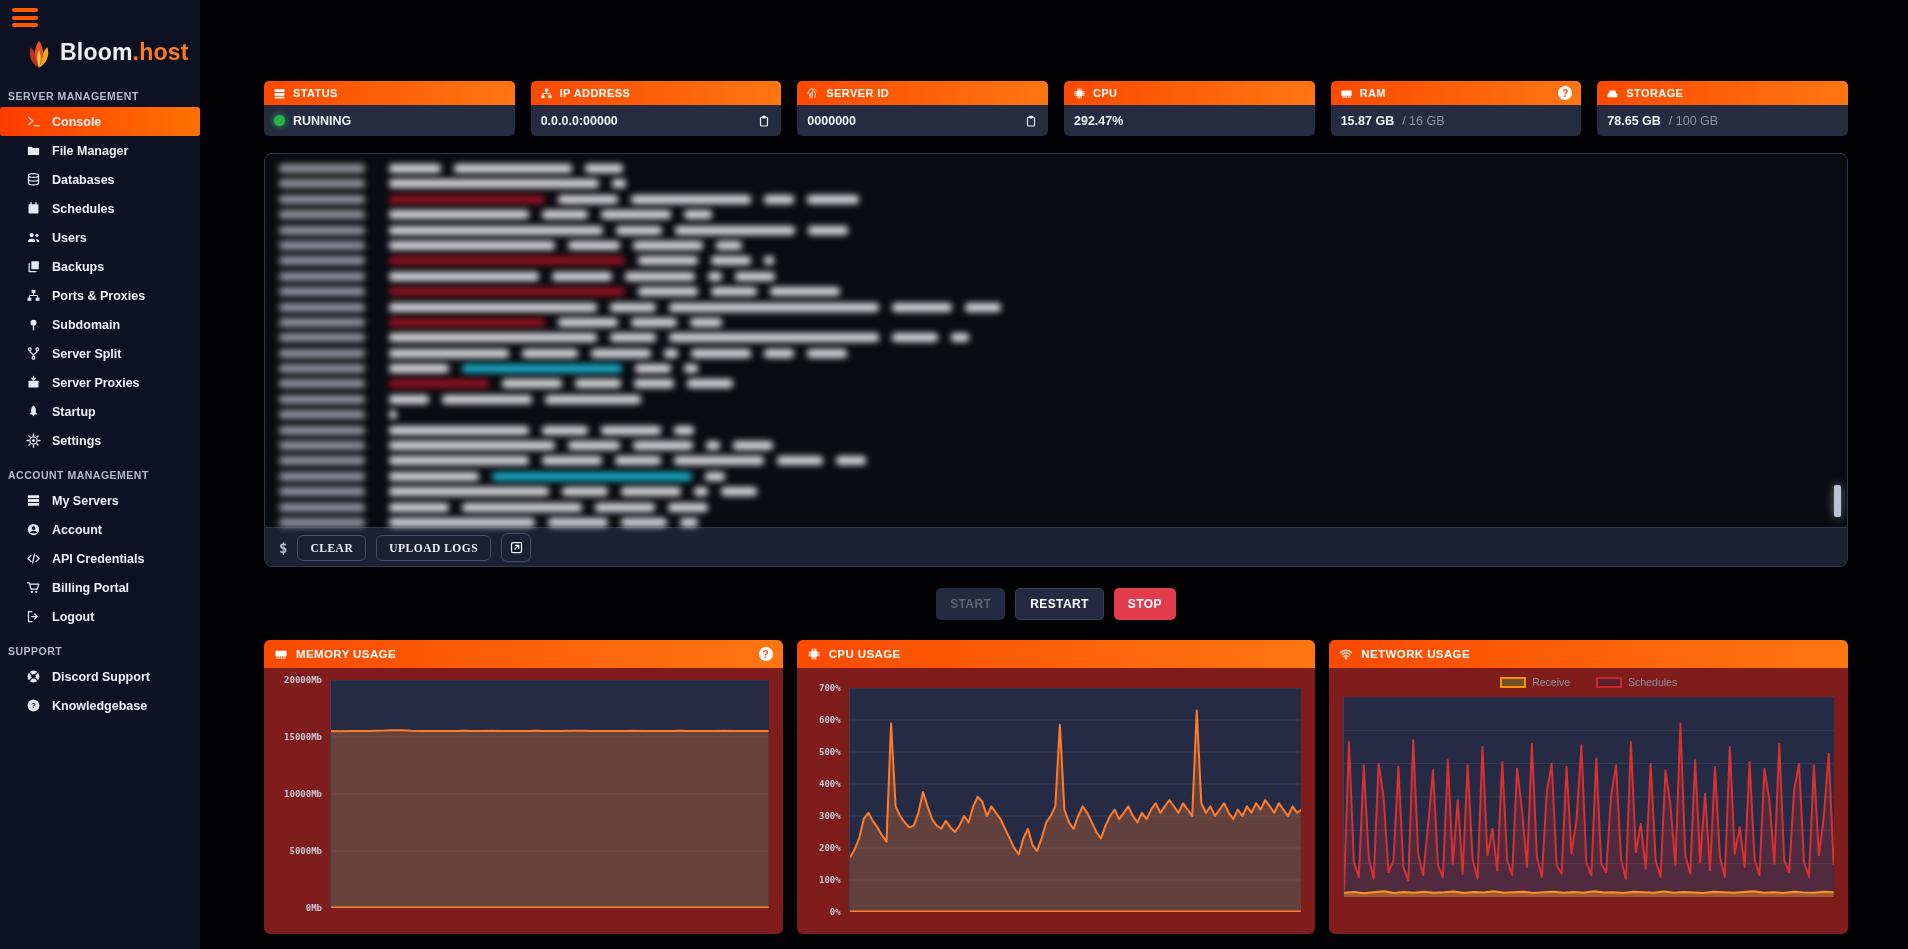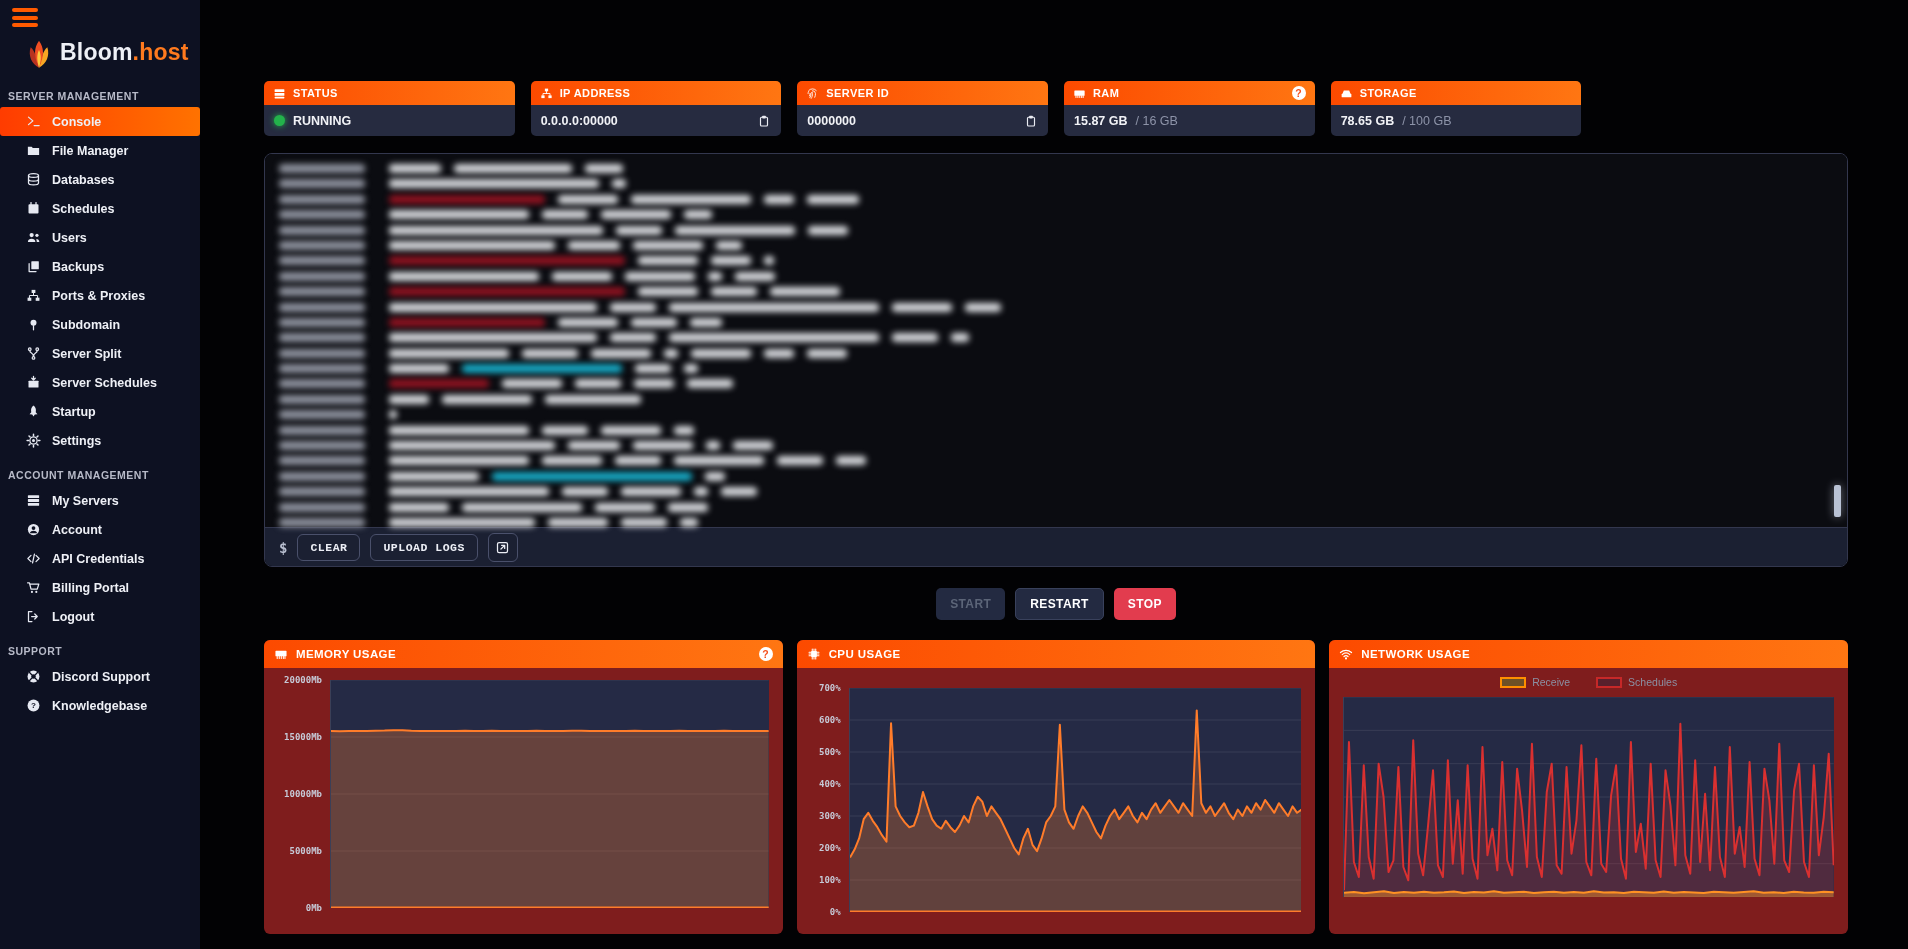--- a/index.html
+++ b/index.html
@@ -42,21 +42,21 @@
   .log-line .seg:first-child { margin-right:24px; }
   .seg-t { background:#8f939f; }
   .seg-w { background:#d6d8dc; }
   .seg-r { background:#8e1220; }
   .seg-c { background:#17a9c4; }
   .scroll-thumb { position:absolute; right:6px; bottom:10px; width:7px; height:32px; background:#b9c2d4; border-radius:2px; box-shadow:0 0 10px rgba(230,238,255,.45); cursor:grab; }
   .cmd-row { height:40px; background:#1b2032; border-top:1px solid #33374e; display:flex; align-items:center; padding:0 8px 0 14px; gap:10px; font-family:"DejaVu Sans Mono",monospace; }
   .prompt { color:#b9bfd0; font-size:14px; font-weight:bold; }
   .cmd-input { flex:1; background:transparent; border:none; outline:none; font-family:"DejaVu Sans Mono",monospace; font-size:13px; color:#cfd3e0; }
   .cmd-input::placeholder { color:#686d84; }
-  .ghost-btn { background:transparent; border:1px solid #4a506b; border-radius:6px; color:#eceef5; font-family:Liberation Mono, monospace; font-size:11.5px; font-weight:bold; letter-spacing:.5px; padding:6px 12px; cursor:pointer; }
+  .ghost-btn { background:transparent; border:1px solid #4a506b; border-radius:6px; color:#eceef5; font-family:Liberation Serif, serif; font-size:11.5px; font-weight:bold; letter-spacing:.5px; padding:6px 12px; cursor:pointer; }
   .ghost-btn.sq { width:30px; height:29px; padding:0; display:flex; align-items:center; justify-content:center; }
   .ghost-btn .icon { width:15px; height:15px; color:#eceef5; }
 
   
   .power { position:absolute; top:588px; left:0; right:0; display:flex; justify-content:center; gap:10px; }
   .pwr { border:none; border-radius:5px; font-family:"Liberation Sans",sans-serif; font-size:12px; font-weight:bold; letter-spacing:.4px; padding:8px 14px; cursor:pointer; }
   .pwr-start { background:#232a41; color:#5c6578; }
   .pwr-restart { background:#232a41; color:#fff; border:1px solid #39415c; }
   .pwr-stop { background:#e23c4e; color:#fff; }
 
@@ -186,21 +186,21 @@
           </span>
           <span>Server Split</span>
         </div>
         <div class="sb-item">
           <span class="icon">
             <svg viewBox="0 0 24 24" fill="none" stroke="currentColor" stroke-width="2" stroke-linecap="round" stroke-linejoin="round">
               <rect x="4" y="9" width="16" height="11" rx="1" fill="currentColor" stroke="none"></rect>
               <path d="M12 2v6m0 0l-2.8-2.8M12 8l2.8-2.8"></path>
             </svg>
           </span>
-          <span>Server Schedules</span>
+          <span>Server Proxies</span>
         </div>
         <div class="sb-item">
           <span class="icon">
             <svg viewBox="0 0 24 24" fill="none" stroke="currentColor" stroke-width="2" stroke-linecap="round" stroke-linejoin="round">
               <path d="M12 2.5c3.2 2 4.6 6.3 3.6 10.5l2.7 3.2-4.2.6L12 20l-2.1-3.2-4.2-.6 2.7-3.2C7.4 8.8 8.8 4.5 12 2.5z" fill="currentColor" stroke="none"></path>
             </svg>
           </span>
           <span>Startup</span>
         </div>
         <div class="sb-item">
@@ -338,20 +338,34 @@
           <span>SERVER ID</span>
         </div>
         <div class="card-body">
           <span>0000000</span>
           <span class="icon copy-btn">
             <svg viewBox="0 0 24 24" fill="none" stroke="currentColor" stroke-width="2" stroke-linecap="round" stroke-linejoin="round">
               <rect x="6" y="5.5" width="12" height="15" rx="1.8" fill="none"></rect>
               <rect x="9" y="3" width="6" height="4.5" rx="1" fill="currentColor" stroke="none"></rect>
             </svg>
           </span>
+        </div>
+      </div>
+      <div class="card">
+        <div class="card-head">
+          <span class="icon">
+            <svg viewBox="0 0 24 24" fill="none" stroke="currentColor" stroke-width="2" stroke-linecap="round" stroke-linejoin="round">
+              <rect x="7" y="7" width="10" height="10" rx="1" fill="currentColor" stroke="none"></rect>
+              <path d="M9 7V3.5M12 7V3.5M15 7V3.5M9 20.5V17M12 20.5V17M15 20.5V17M7 9H3.5M7 12H3.5M7 15H3.5M20.5 9H17M20.5 12H17M20.5 15H17" stroke-width="1.8"></path>
+            </svg>
+          </span>
+          <span>CPU</span>
+        </div>
+        <div class="card-body">
+          <span>292.47%</span>
         </div>
       </div>
       <div class="card">
         <div class="card-head">
           <span class="icon">
             <svg viewBox="0 0 24 24" fill="none" stroke="currentColor" stroke-width="2" stroke-linecap="round" stroke-linejoin="round">
               <rect x="2.5" y="6.5" width="19" height="9.5" rx="1" fill="currentColor" stroke="none"></rect>
               <path d="M5.5 16v3.5M9 16v3.5M12.5 16v3.5M16 16v3.5M18.8 16v3.5" stroke-width="1.8"></path>
             </svg>
           </span>

